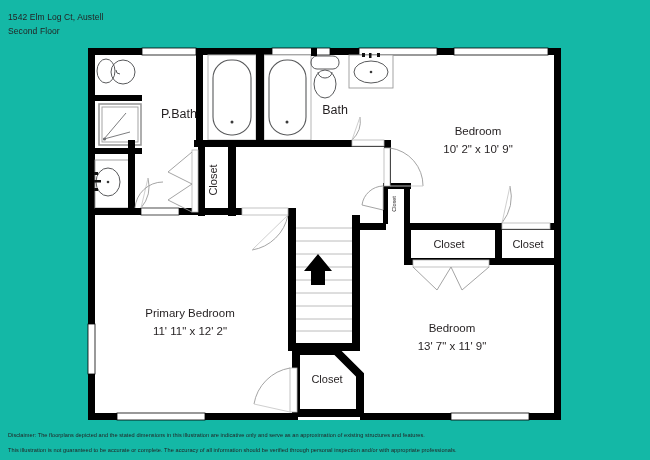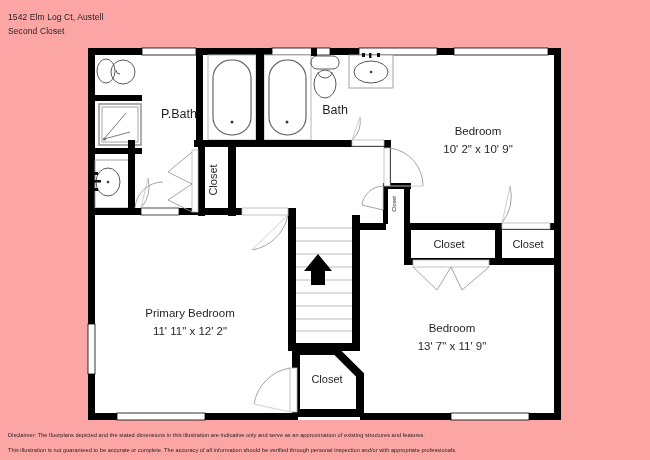--- a/index.html
+++ b/index.html
@@ -12,21 +12,21 @@
     height: 460px;
     position: relative;
     font-family: "Liberation Sans", sans-serif;
     overflow: hidden;
   }
   #page {
     position: absolute;
     left: 0; top: 0;
     width: 650px;
     height: 460px;
-    background: #fca5a5;
+    background: #14b8a6;
   }
   .addr-block {
     position: absolute;
     left: 8px;
     top: 10px;
     line-height: 14px;
   }
   .addr-line {
     font-size: 8.5px;
     color: #231f20;
@@ -55,21 +55,21 @@
     fill: #231f20;
   }
 </style>
 </head>
 <body>
 
 <div id="page">
 
   <div class="addr-block">
     <div class="addr-line">1542 Elm Log Ct, Austell</div>
-    <div class="addr-line">Second Closet</div>
+    <div class="addr-line">Second Floor</div>
   </div>
 
   <svg id="plan" width="650" height="460" viewBox="0 0 650 460">
 
     <rect x="88" y="48" width="473" height="372" fill="#ffffff"></rect>
 
     <g>
       <rect x="88" y="48" width="54" height="7" fill="#000"></rect>
       <rect x="196" y="48" width="76" height="7" fill="#000"></rect>
       <rect x="330" y="48" width="29" height="7" fill="#000"></rect>

